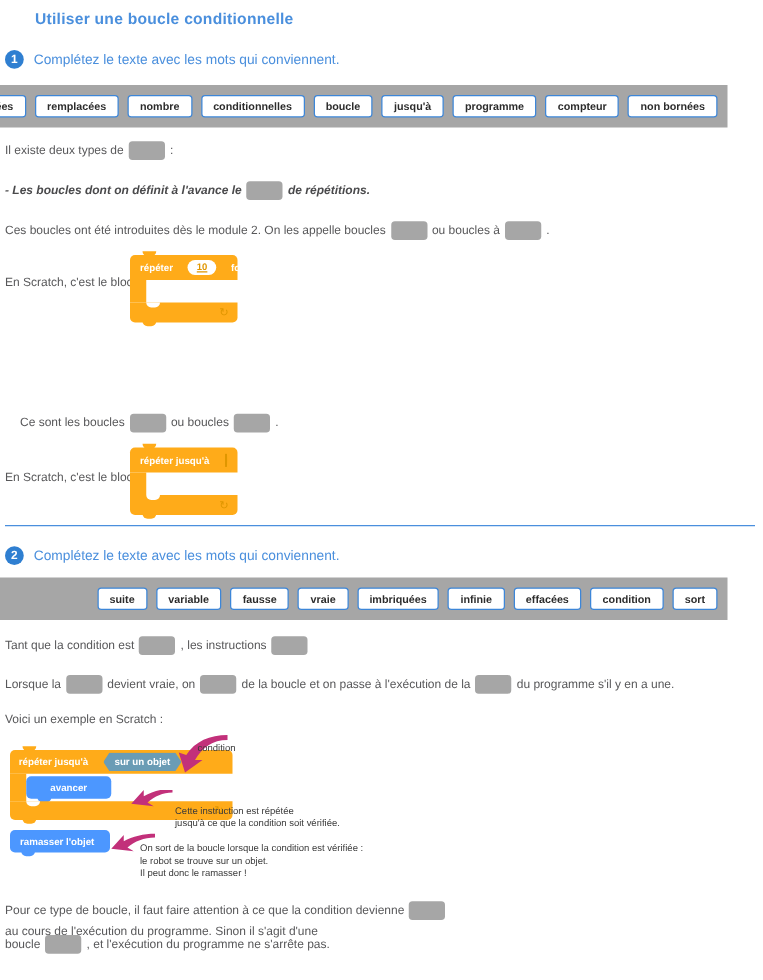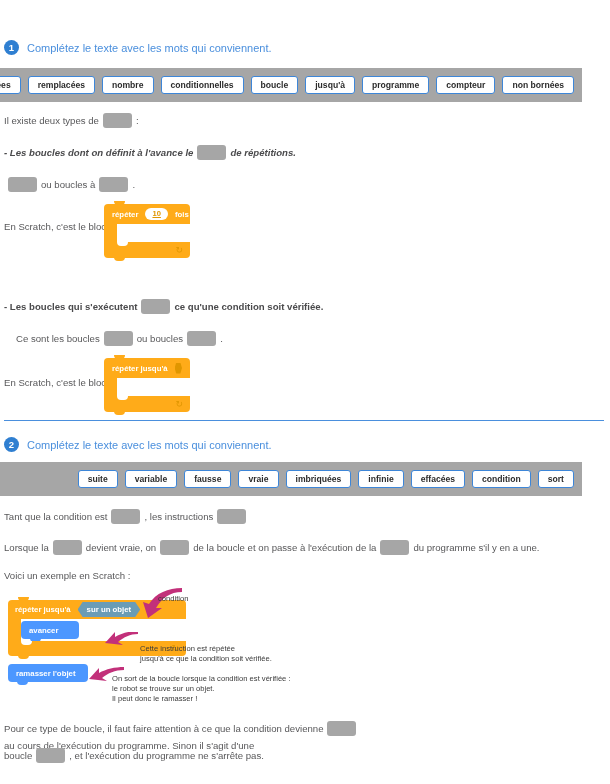--- a/index.html
+++ b/index.html
@@ -64,21 +64,21 @@
   }
 
   
   .scratch { position: absolute; }
   .sb-label { font-size: 7.8px; color: #ffffff; font-weight: 600; white-space: nowrap; }
 
   
   .cblock { position: relative; }
   .c-top {
     background: #ffab19; border-radius: 4px 4px 0 0;
-    display: flex; align-items: center; gap: 7px;
+    display: flex; align-items: center; gap: 12px;
     padding: 0 8px; height: 20px; position: relative;
   }
   .c-top::before {
     content: ""; position: absolute; left: 10px; top: -3px;
     width: 11px; height: 4px; background: #ffab19;
     border-radius: 0 0 4px 4px;
   }
   .c-arm {
     background: #ffab19; width: 13px; height: 18px;
   }
@@ -128,20 +128,21 @@
     position: absolute; font-size: 7.6px; color: #3a3a3a; line-height: 10px;
     white-space: pre-line;
   }
   .arrow { position: absolute; }
 </style>
 </head>
 <body>
 
 <div class="page">
 
+  <div class="title">Utiliser une boucle conditionnelle</div>
 
   <div class="qline" style="top:40px;">
     <span class="badge">1</span>
     <span class="qtext">Complétez le texte avec les mots qui conviennent.</span>
   </div>
 
   <div class="bank" id="bank1" style="top:68px; width:582px;">
       <span class="chip">bornées</span>
       <span class="chip">remplacées</span>
       <span class="chip">nombre</span>
@@ -159,20 +160,21 @@
     <span>:</span>
   </div>
 
   <div class="para bold" style="top:144px;font-style:italic;">
     <span>- Les boucles dont on définit à l'avance le</span>
     <span class="blank"></span>
     <span>de répétitions.</span>
   </div>
 
   <div class="para" style="top:176px;">
+    <span>Ces boucles ont été introduites dès le module 2. On les appelle boucles</span>
     <span class="blank"></span>
     <span>ou boucles à</span>
     <span class="blank"></span>
     <span>.</span>
   </div>
 
   <div class="para" style="top:218px;">
     <span>En Scratch, c'est le bloc</span>
   </div>
 
@@ -184,25 +186,20 @@
         <span class="sb-label">fois</span>
       </div>
       <div class="c-arm"></div>
       <div class="c-bottom">
         <span class="notch"></span>
         <span class="loop-arrow">↻</span>
       </div>
     </div>
   </div>
 
-  <div class="para bold" style="top:298px;">
-    <span>- Les boucles qui s'exécutent</span>
-    <span class="blank"></span>
-    <span>ce qu'une condition soit vérifiée.</span>
-  </div>
 
   <div class="para" style="top:330px;margin-left:12px;">
     <span>Ce sont les boucles</span>
     <span class="blank"></span>
     <span>ou boucles</span>
     <span class="blank"></span>
     <span>.</span>
   </div>
 
   <div class="para" style="top:374px;">
@@ -265,21 +262,21 @@
 
   <div class="scratch" style="left:8px; top:600px; width:178px;">
     <div class="cblock">
       <div class="c-top" style="height:19px; padding-left:7px;">
         <span class="sb-label">répéter jusqu'à</span>
         <span class="hex-cond">sur un objet</span>
       </div>
       <div style="display:flex;">
         <div class="c-arm" style="height:22px;"></div>
         <div style="padding-top:2px;">
-          <div class="blue-block" style="width:58px;">
+          <div class="blue-block" style="width:68px;justify-content:center;">
             <span class="sb-label">avancer</span>
           </div>
         </div>
       </div>
       <div class="c-bottom" style="height:15px;">
         <span class="notch"></span>
         <span class="loop-arrow">↻</span>
       </div>
     </div>
     <div class="blue-block" style="width:80px; margin-top:8px;">

